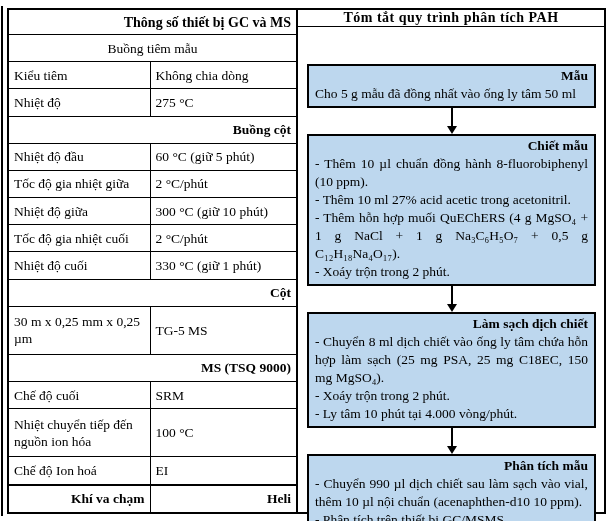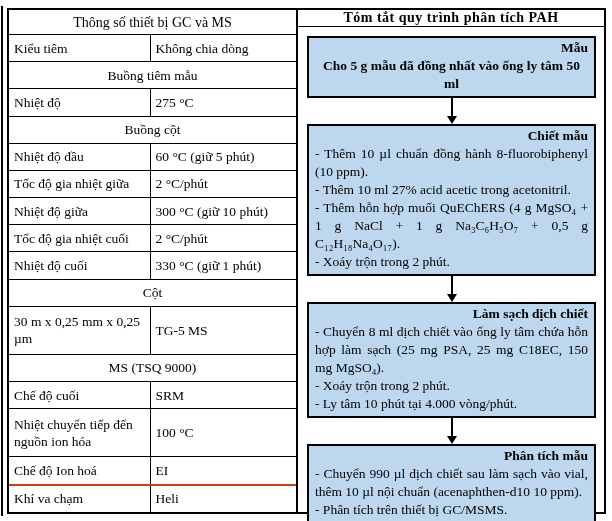--- a/index.html
+++ b/index.html
@@ -23,40 +23,40 @@
   }
   table.spec td {
     border:1px solid #000; padding:2px 5px; line-height:17px;
     vertical-align:middle; overflow:hidden;
   }
   table.spec tr:first-child td { border-top:none; }
   table.spec tr:last-child td { border-bottom:none; }
   table.spec td:first-child { border-left:none; }
   table.spec td:last-child { border-right:none; }
   td.section { text-align:center; }
-  td.bold, tr.bold td { font-weight:normal; }
+  td.bold, tr.bold td { font-weight:bold;text-align:right; }
   tr.title-row td { height:20px; font-size:14px; }
-  tr.thick-top td { border-top:2px solid #c2410c; }
+  tr.thick-top td { border-top:2px solid #000000; }
   td.val { padding-left:7px; }
 
   
-  .col-right { flex:1; display:flex; flex-direction:column; box-sizing:border-box; }
+  .col-right { flex:1; display:flex; flex-direction:column; box-sizing:border-box;gap:28px; }
   .panel-title {
     height:23px; border-bottom:1px solid #000; box-sizing:border-box;
     display:flex; align-items:center; justify-content:center;
     font-weight:bold; font-size:14px; letter-spacing:0.5px;
   }
   .flow { flex:1; padding:9px 8px 10px 9px; display:flex; flex-direction:column; }
   .fbox {
     background:#BDD7EE; border:2px solid #000; box-sizing:border-box;
     padding:1px 6px 3px; font-size:13.5px; line-height:18px;
   }
   .fbox-title { text-align:right; font-weight:bold; }
   .fline { text-align:justify; }
-  .fline.center { text-align:center;font-weight:bold; }
+  .fline.center { text-align:left; }
   .arrow {
     height:26px; display:flex; flex-direction:column; align-items:center;
     justify-content:flex-start; flex:0 0 auto;
   }
   .arrow .shaft { width:2px; flex:1; background:#000; }
   .arrow .head {
     width:0; height:0;
     border-left:5px solid transparent; border-right:5px solid transparent;
     border-top:8px solid #000;
   }
@@ -72,25 +72,25 @@
     <table class="spec">
       <colgroup>
           <col style="width:141px">
           <col>
         </colgroup>
       <tbody>
           <tr class="title-row">
         <td colspan="2" class="section bold">Thông số thiết bị GC và MS</td>
       </tr>
       <tr>
+        <td colspan="2" class="section">Buồng tiêm mẫu</td>
+      </tr>
+      <tr>
         <td>Kiểu tiêm</td>
         <td class="val">Không chia dòng</td>
-      </tr>
-      <tr>
-        <td colspan="2" class="section">Buồng tiêm mẫu</td>
       </tr>
       <tr>
         <td>Nhiệt độ</td>
         <td class="val">275 °C</td>
       </tr>
       <tr>
         <td colspan="2" class="section bold">Buồng cột</td>
       </tr>
       <tr>
         <td>Nhiệt độ đầu</td>

